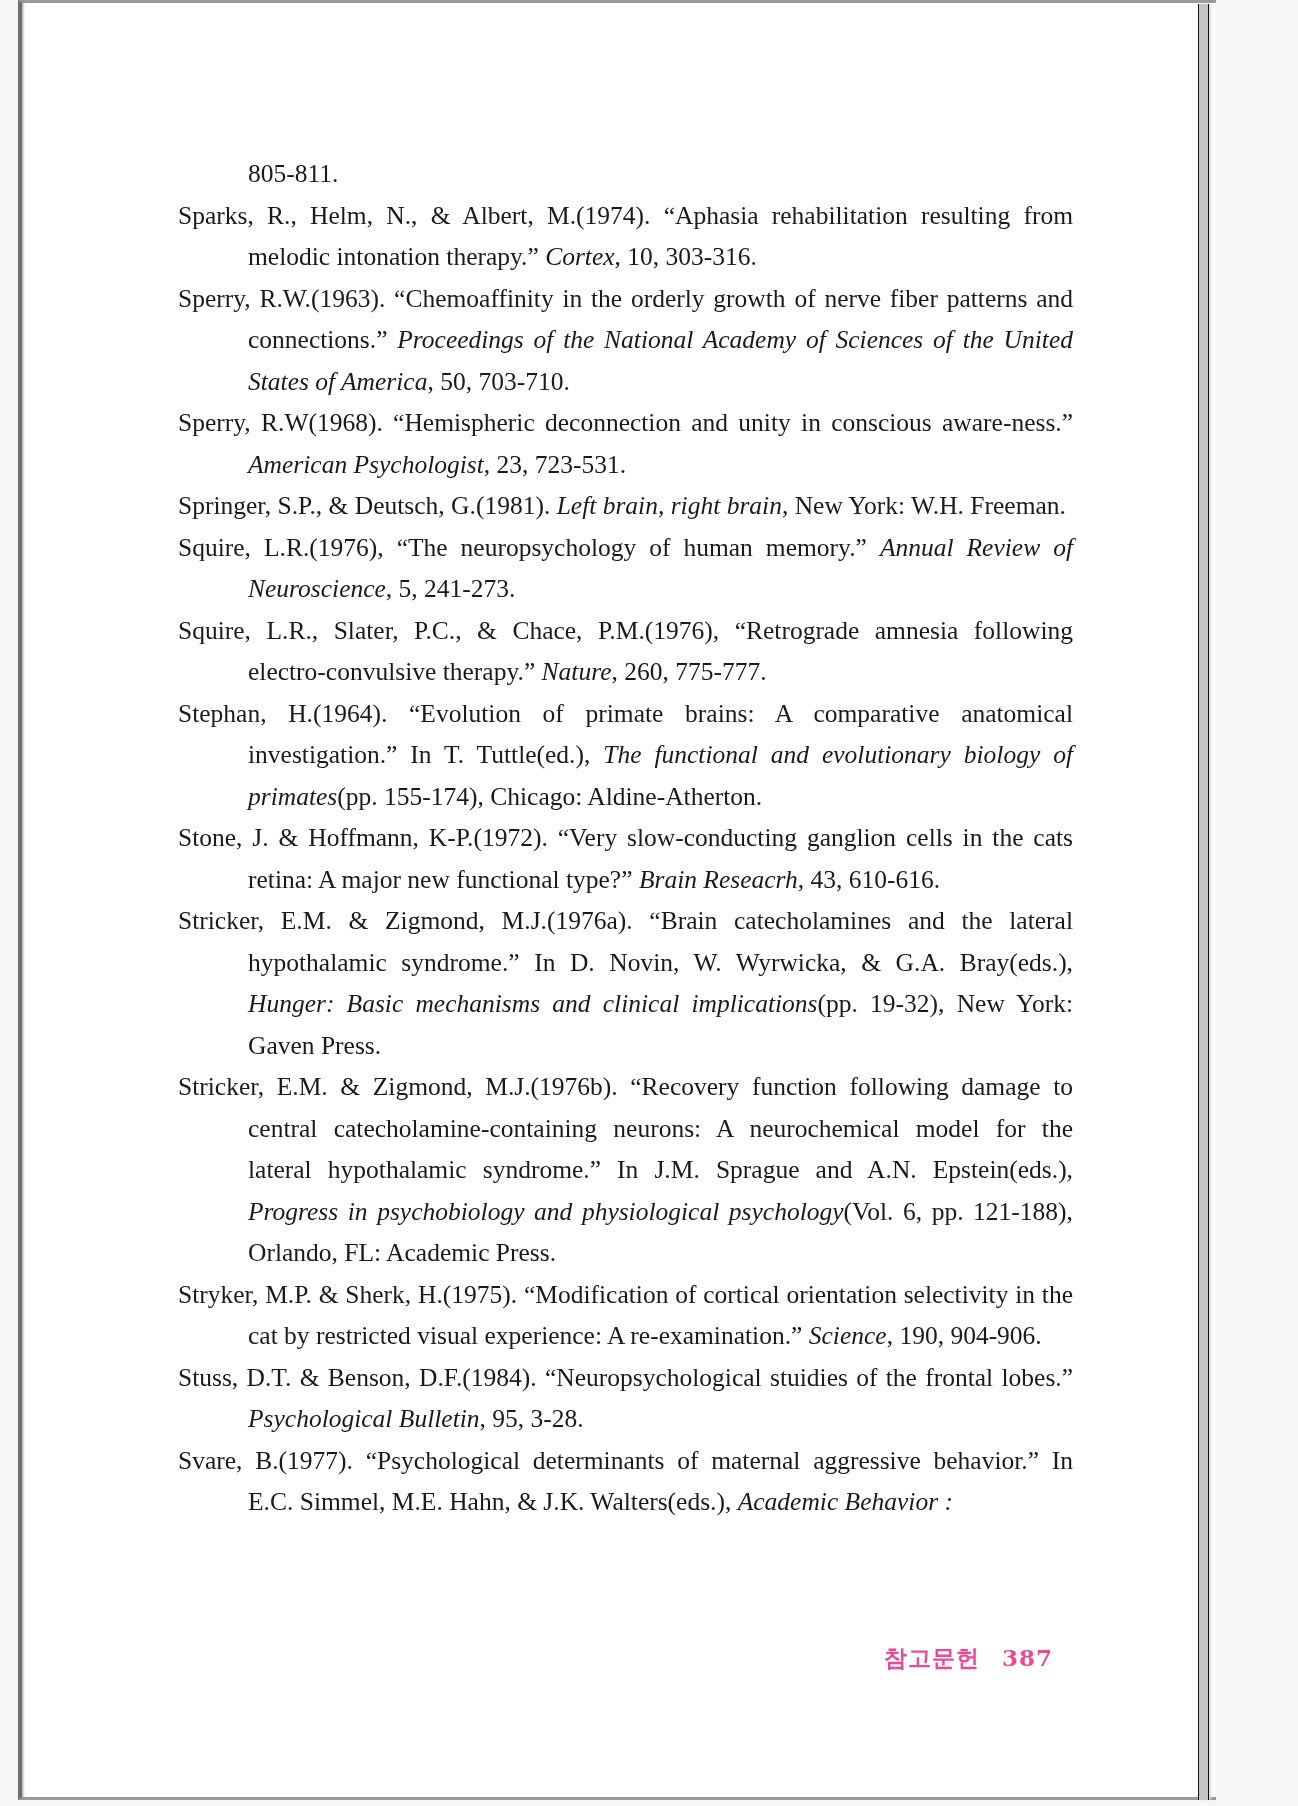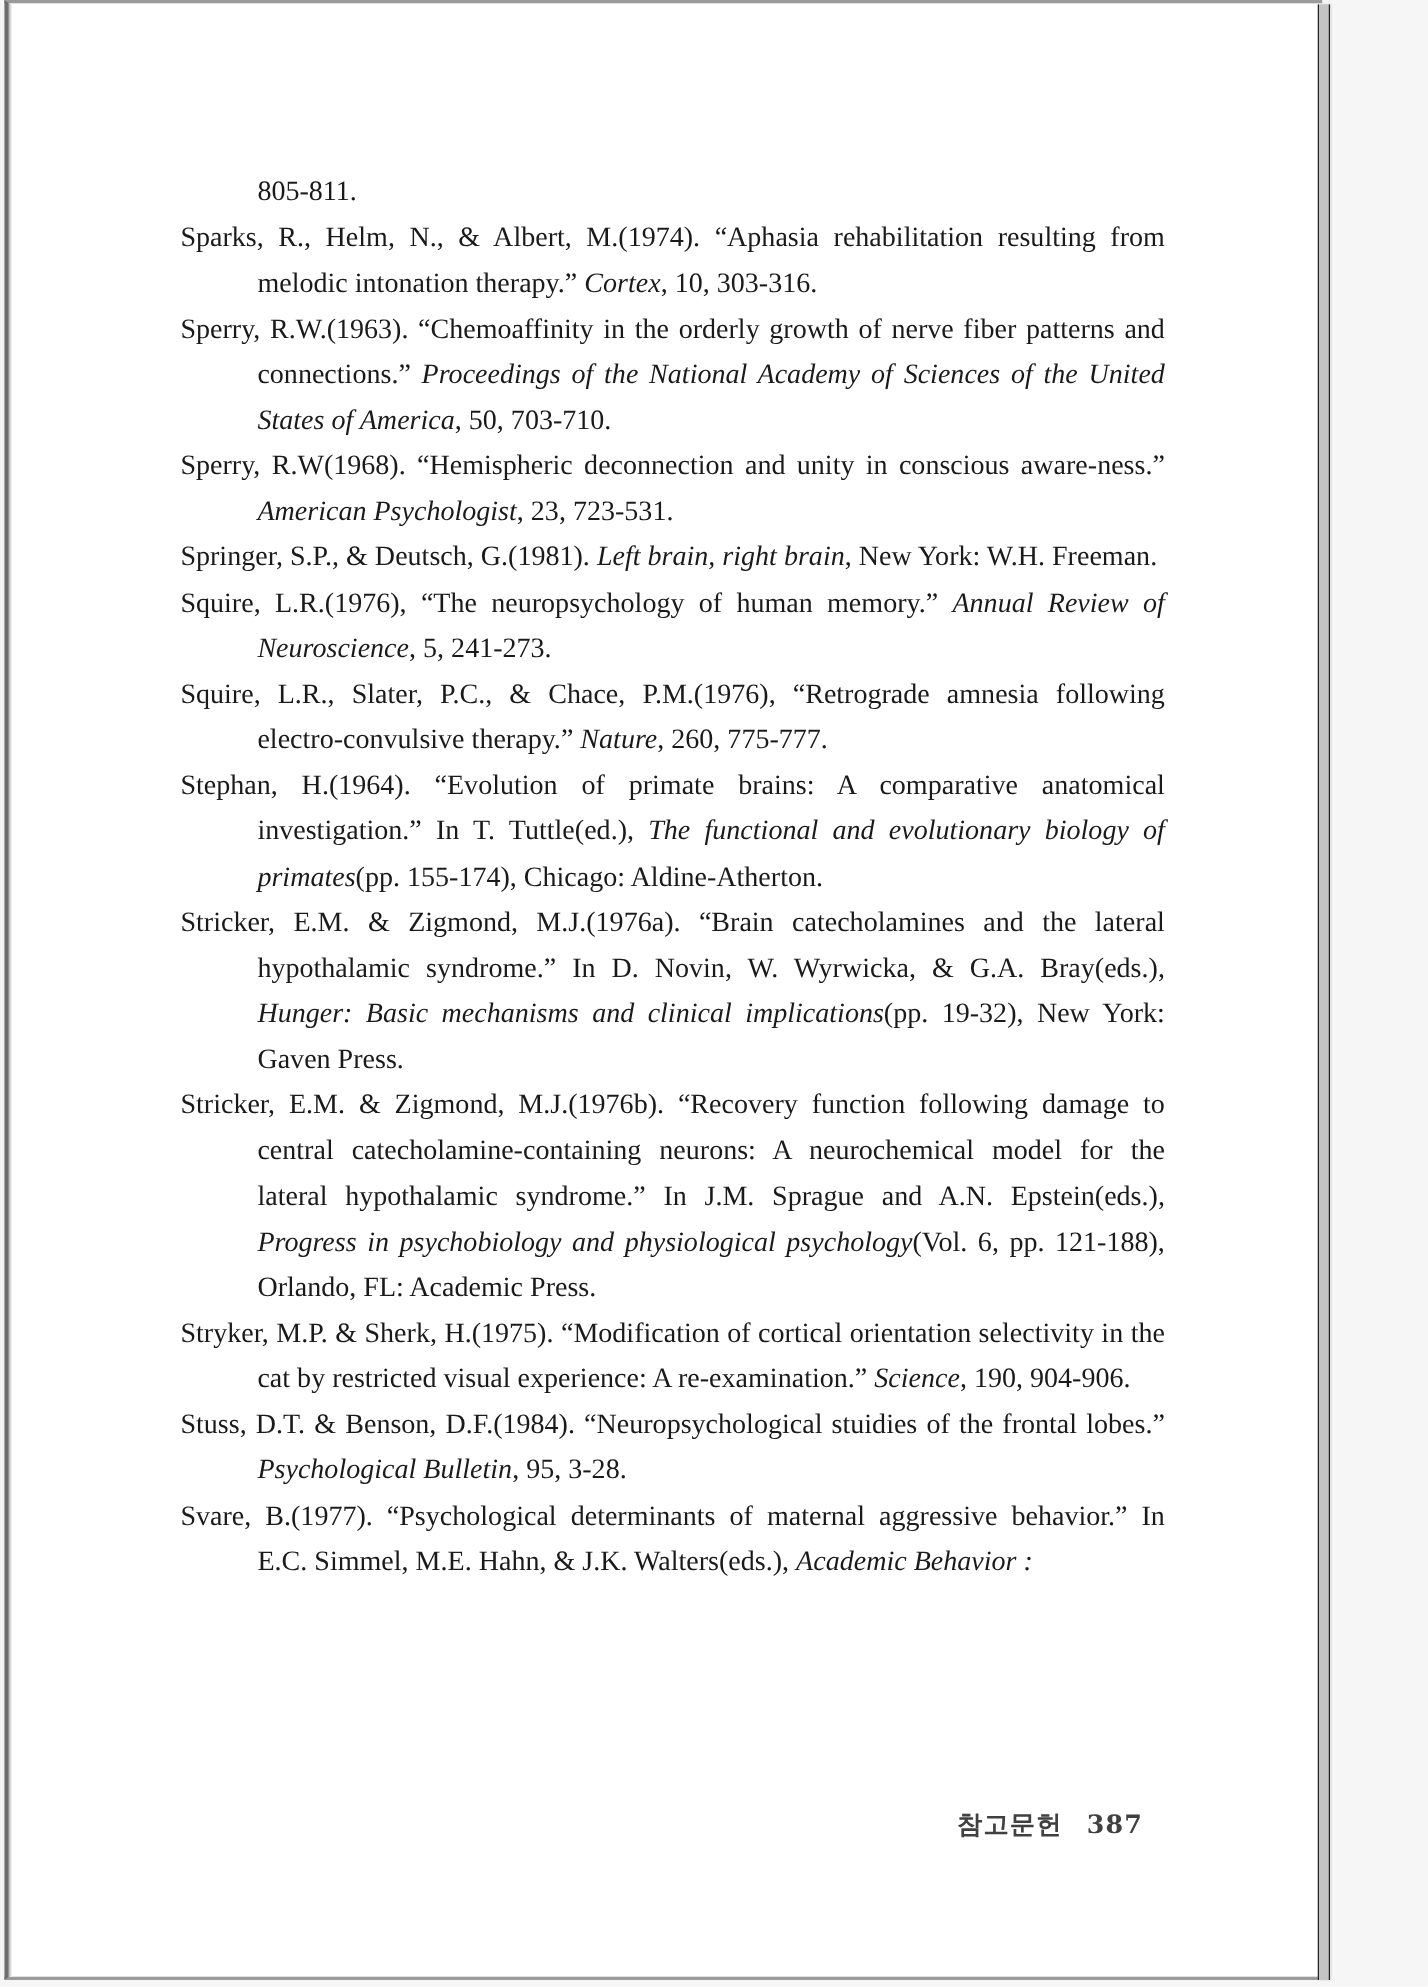--- a/index.html
+++ b/index.html
@@ -3,21 +3,21 @@
   <meta charset="utf-8">
   <style>
     html, body { margin: 0; padding: 0; }
     body {
       width: 1298px; height: 1806px;
       background: #f6f6f6;
       position: relative; overflow: hidden;
       font-family: "Liberation Serif", "DejaVu Serif", serif;
     }
     .page {
-      position: absolute; left: 4px; top: 0;
+      position: absolute; left: 18px; top: 0;
       width: 1198px; height: 1800px;
       background: #ffffff;
       border-top: 3px solid #9a9a9a;
       border-left: 4px solid #6e6e6e;
       border-bottom: 3px solid #9a9a9a;
       box-sizing: border-box;
     }
     .page::before {
       content: ""; position: absolute; left: 0; top: 0; bottom: 0; width: 3px;
       background: linear-gradient(to right, #b0b0b0, #ffffff);
@@ -40,21 +40,21 @@
     .ref {
       text-align: justify;
       padding-left: 70px;
       text-indent: -70px;
       margin: 0;
     }
     .ref i { }
     .footer {
       position: absolute; left: 862px; top: 1640px;
       font-family: "DejaVu Sans", sans-serif;
-      font-weight: bold; font-size: 23px; color: #404040;
+      font-weight: bold; font-size: 23px; color: #ec4899;
       letter-spacing: 1px;
     }
     .footer .pnum { margin-left: 22px; font-family: "DejaVu Serif", serif; }
   </style>
 </head>
 <body>
 
 <div class="page">
   <div class="content">
     <div class="cont-line">805-811.</div>
@@ -66,20 +66,21 @@
     <p class="ref"><span>Sperry, R.W(1968). </span><span>“Hemispheric deconnection and unity in conscious aware-ness.” </span><i>American Psychologist</i><span>, 23, 723-531.</span></p>
 
     <p class="ref"><span>Springer, S.P., &amp; Deutsch, G.(1981). </span><span></span><i>Left brain, right brain</i><span>, New York: W.H. Freeman.</span></p>
 
     <p class="ref"><span>Squire, L.R.(1976), </span><span>“The neuropsychology of human memory.” </span><i>Annual Review of Neuroscience</i><span>, 5, 241-273.</span></p>
 
     <p class="ref"><span>Squire, L.R., Slater, P.C., &amp; Chace, P.M.(1976), </span><span>“Retrograde amnesia following electro-convulsive therapy.” </span><i>Nature</i><span>, 260, 775-777.</span></p>
 
     <p class="ref"><span>Stephan, H.(1964). </span><span>“Evolution of primate brains: A comparative anatomical investigation.” In T. Tuttle(ed.), </span><i>The functional and evolutionary biology of primates</i><span>(pp. 155-174), Chicago: Aldine-Atherton.</span></p>
 
+    <p class="ref"><span>Stone, J. &amp; Hoffmann, K-P.(1972). </span><span>“Very slow-conducting ganglion cells in the cats retina: A major new functional type?” </span><i>Brain Reseacrh</i><span>, 43, 610-616.</span></p>
 
     <p class="ref"><span>Stricker, E.M. &amp; Zigmond, M.J.(1976a). </span><span>“Brain catecholamines and the lateral hypothalamic syndrome.” In D. Novin, W. Wyrwicka, &amp; G.A. Bray(eds.), </span><i>Hunger: Basic mechanisms and clinical implications</i><span>(pp. 19-32), New York: Gaven Press.</span></p>
 
     <p class="ref"><span>Stricker, E.M. &amp; Zigmond, M.J.(1976b). </span><span>“Recovery function following damage to central catecholamine-containing neurons: A neurochemical model for the lateral hypothalamic syndrome.” In J.M. Sprague and A.N. Epstein(eds.), </span><i>Progress in psychobiology and physiological psychology</i><span>(Vol. 6, pp. 121-188), Orlando, FL: Academic Press.</span></p>
 
     <p class="ref"><span>Stryker, M.P. &amp; Sherk, H.(1975). </span><span>“Modification of cortical orientation selectivity in the cat by restricted visual experience: A re-examination.” </span><i>Science</i><span>, 190, 904-906.</span></p>
 
     <p class="ref"><span>Stuss, D.T. &amp; Benson, D.F.(1984). </span><span>“Neuropsychological stuidies of the frontal lobes.” </span><i>Psychological Bulletin</i><span>, 95, 3-28.</span></p>
 
     <p class="ref"><span>Svare, B.(1977). </span><span>“Psychological determinants of maternal aggressive behavior.” In E.C. Simmel, M.E. Hahn, &amp; J.K. Walters(eds.), </span><i>Academic Behavior :</i><span></span></p>

